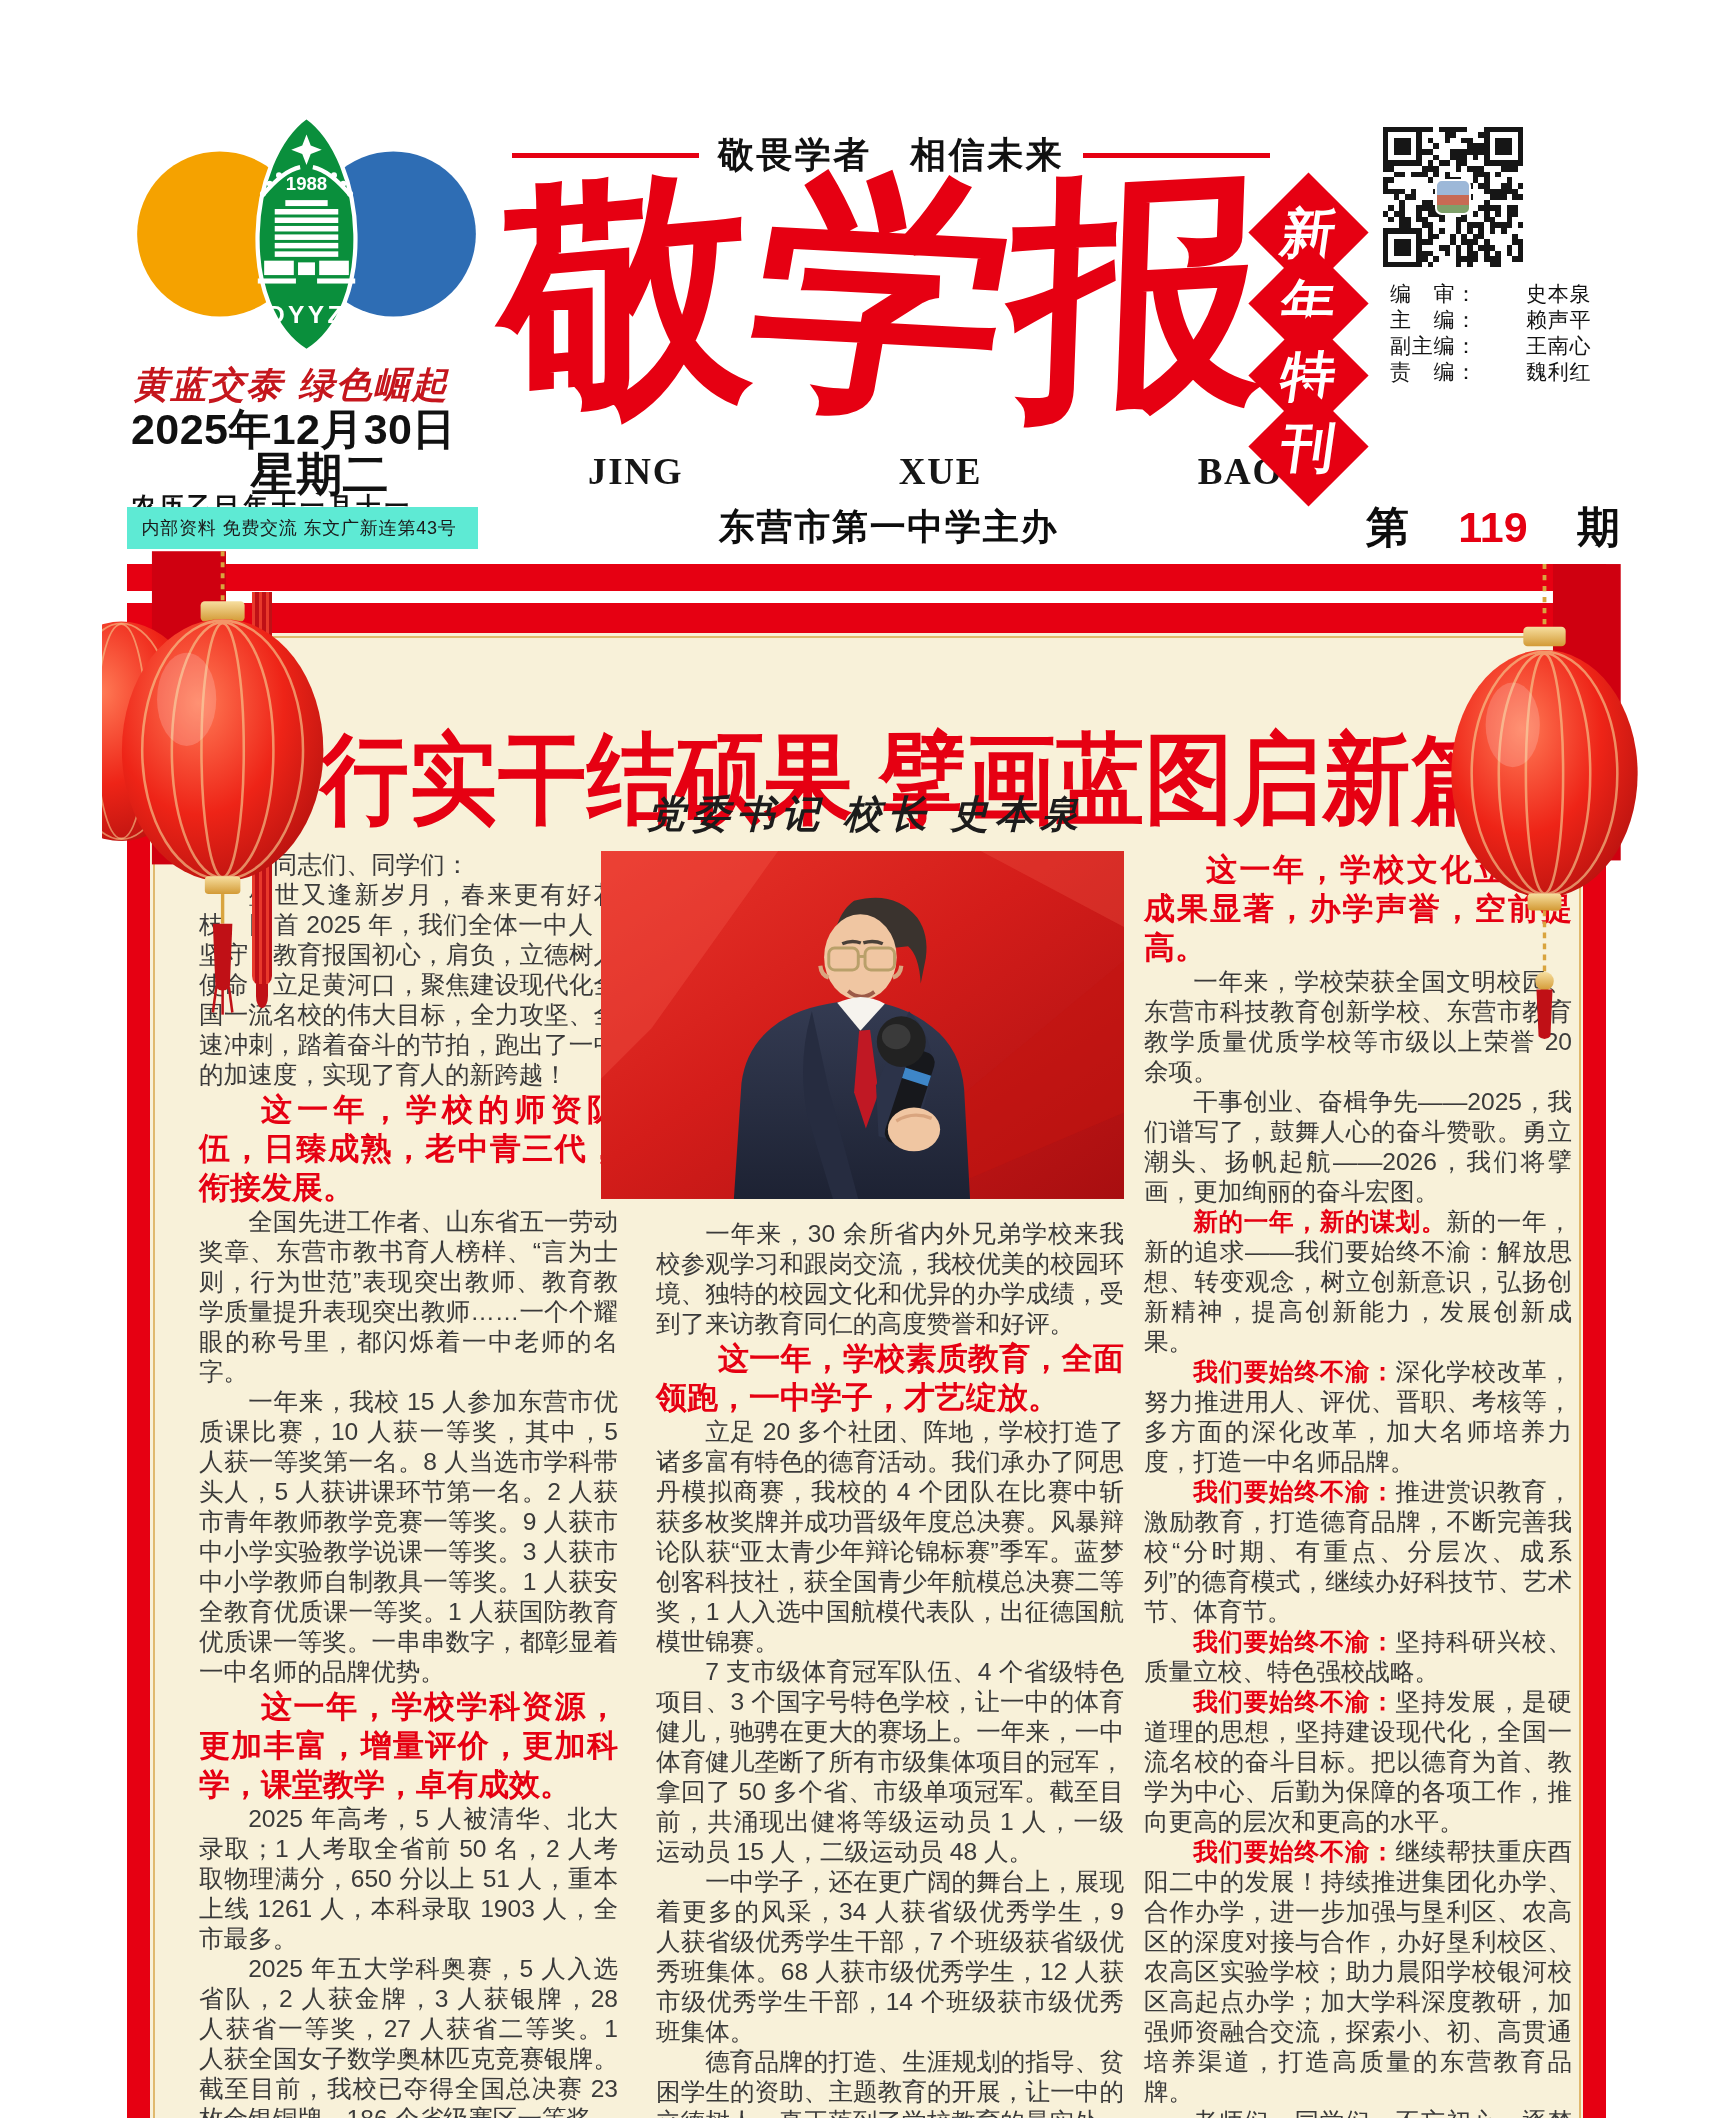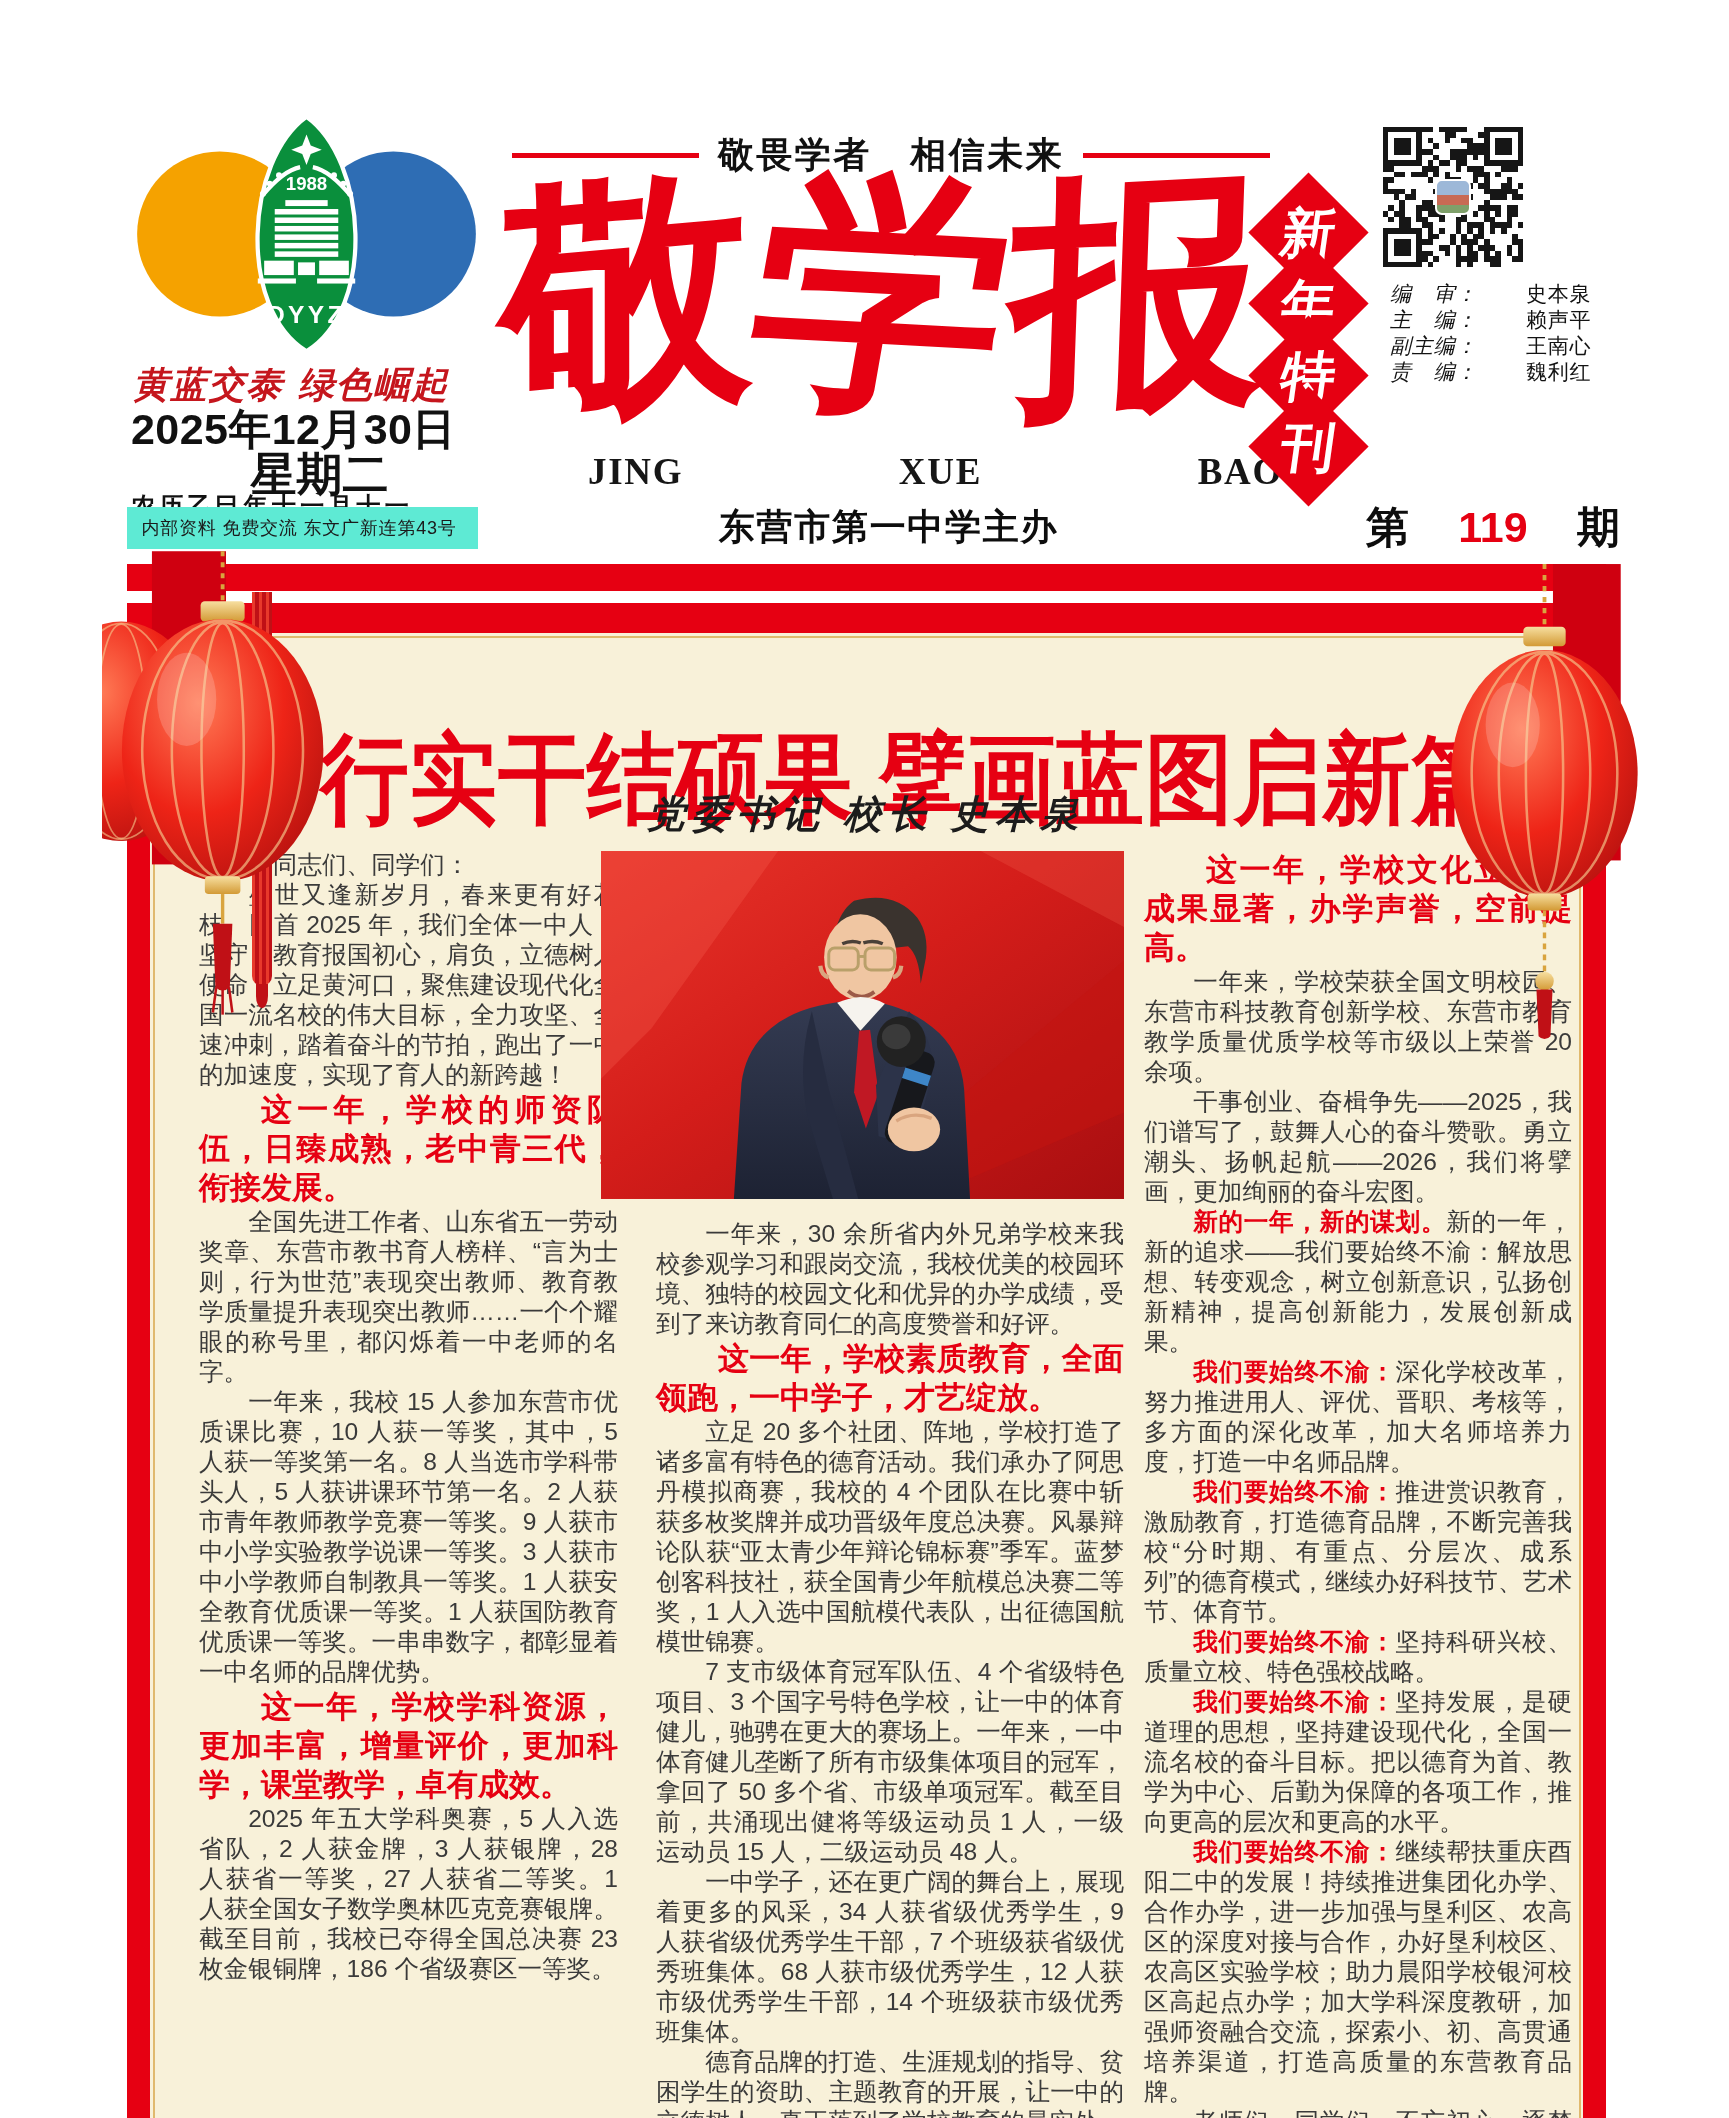--- a/index.html
+++ b/index.html
@@ -33,21 +33,21 @@
   .diamond{width:85px;height:85px;margin:0 auto -13.6px auto;background:#e60012;transform:rotate(45deg);display:flex;align-items:center;justify-content:center;}
   .diamond span{transform:rotate(-45deg) skewX(-8deg);font-family:"DejaVu Serif","Liberation Serif",serif;font-size:54px;font-weight:700;color:#fff;line-height:1;}
 
   .qr{position:absolute;left:1368px;top:124px;width:146px;height:146px;background:#fff;padding:2.5px;box-sizing:border-box;}
   .qr-cells{width:100%;height:100%;display:grid;grid-template-columns:repeat(25,1fr);grid-template-rows:repeat(25,1fr);}
   .qr-cells i{display:block;}
   .qr-cells i.b{background:#161616;}
   .qr-photo{position:absolute;left:50%;top:50%;width:36px;height:36px;transform:translate(-50%,-50%);border-radius:6.8px;border:2.5px solid #fff;box-sizing:border-box;background:linear-gradient(180deg,#9db8d8 0 45%,#c86a54 45% 75%,#7fa06a 75% 100%);}
   .staff{position:absolute;left:1378px;top:281px;width:280px;}
   .staff-row{display:flex;font-size:21px;line-height:26px;color:#131313;font-weight:500;letter-spacing:0.8px;}
-  .staff-row .role{width:136px;font-style:italic;}
+  .staff-row .role{width:136px;}
   .issue-line{position:absolute;left:1354px;top:499px;width:254px;display:flex;justify-content:space-between;align-items:baseline;font-size:43px;font-weight:700;color:#0d0d0d;}
   .issue-line .num{color:#e60012;}
 
   
   .red-strip{position:absolute;left:127px;top:564px;width:1479px;height:27px;background:#e60012;}
   .board{position:absolute;left:127px;top:603px;width:1479px;height:1758px;box-sizing:border-box;background:#f8f1d9;border-style:solid;border-color:#e60012;border-width:30px 23px 64px 23px;}
   .board::after{content:"";position:absolute;inset:2.5px;border:2.1px solid rgba(216,166,74,.75);pointer-events:none;}
 
   .headline{position:absolute;left:0;top:21px;width:1432px;text-align:center;font-size:88px;font-weight:900;color:#e60012;letter-spacing:0.8px;transform:scaleY(1.12);transform-origin:top center;white-space:nowrap;}
   .byline{position:absolute;left:0;top:156px;width:1432px;text-align:center;font-family:Liberation Sans, sans-serif;font-style:italic;font-size:38px;font-weight:600;color:#1c1c1c;letter-spacing:6.8px;}
@@ -813,20 +813,21 @@
     <div class="byline">党委书记 校长 史本泉</div>
 
     <div class="col col1">
       <div class="paras" id="col1-paras">
           <p class="para noindent">教职工同志们、同学们：</p>
           <p class="para">盛世又逢新岁月，春来更有好花枝。回首 2025 年，我们全体一中人，坚守，教育报国初心，肩负，立德树人使命，立足黄河口，聚焦建设现代化全国一流名校的伟大目标，全力攻坚、全速冲刺，踏着奋斗的节拍，跑出了一中的加速度，实现了育人的新跨越！</p>
           <p class="para red">这一年，学校的师资队伍，日臻成熟，老中青三代，衔接发展。</p>
           <p class="para">全国先进工作者、山东省五一劳动奖章、东营市教书育人榜样、“言为士则，行为世范”表现突出教师、教育教学质量提升表现突出教师……一个个耀眼的称号里，都闪烁着一中老师的名字。</p>
           <p class="para">一年来，我校 15 人参加东营市优质课比赛，10 人获一等奖，其中，5 人获一等奖第一名。8 人当选市学科带头人，5 人获讲课环节第一名。2 人获市青年教师教学竞赛一等奖。9 人获市中小学实验教学说课一等奖。3 人获市中小学教师自制教具一等奖。1 人获安全教育优质课一等奖。1 人获国防教育优质课一等奖。一串串数字，都彰显着一中名师的品牌优势。</p>
           <p class="para red">这一年，学校学科资源，更加丰富，增量评价，更加科学，课堂教学，卓有成效。</p>
+          <p class="para">2025 年高考，5 人被清华、北大录取；1 人考取全省前 50 名，2 人考取物理满分，650 分以上 51 人，重本上线 1261 人，本科录取 1903 人，全市最多。</p>
           <p class="para">2025 年五大学科奥赛，5 人入选省队，2 人获金牌，3 人获银牌，28 人获省一等奖，27 人获省二等奖。1 人获全国女子数学奥林匹克竞赛银牌。截至目前，我校已夺得全国总决赛 23 枚金银铜牌，186 个省级赛区一等奖。</p>
         </div>
     </div>
 
     <div class="col col2">
       <div class="photo-wrap">
         <svg viewBox="0 0 1240 825" width="523" height="350">
           <defs>
             <linearGradient id="stage" x1="0" y1="0" x2="1" y2="1">
               <stop offset="0" stop-color="#e8352a"></stop>

